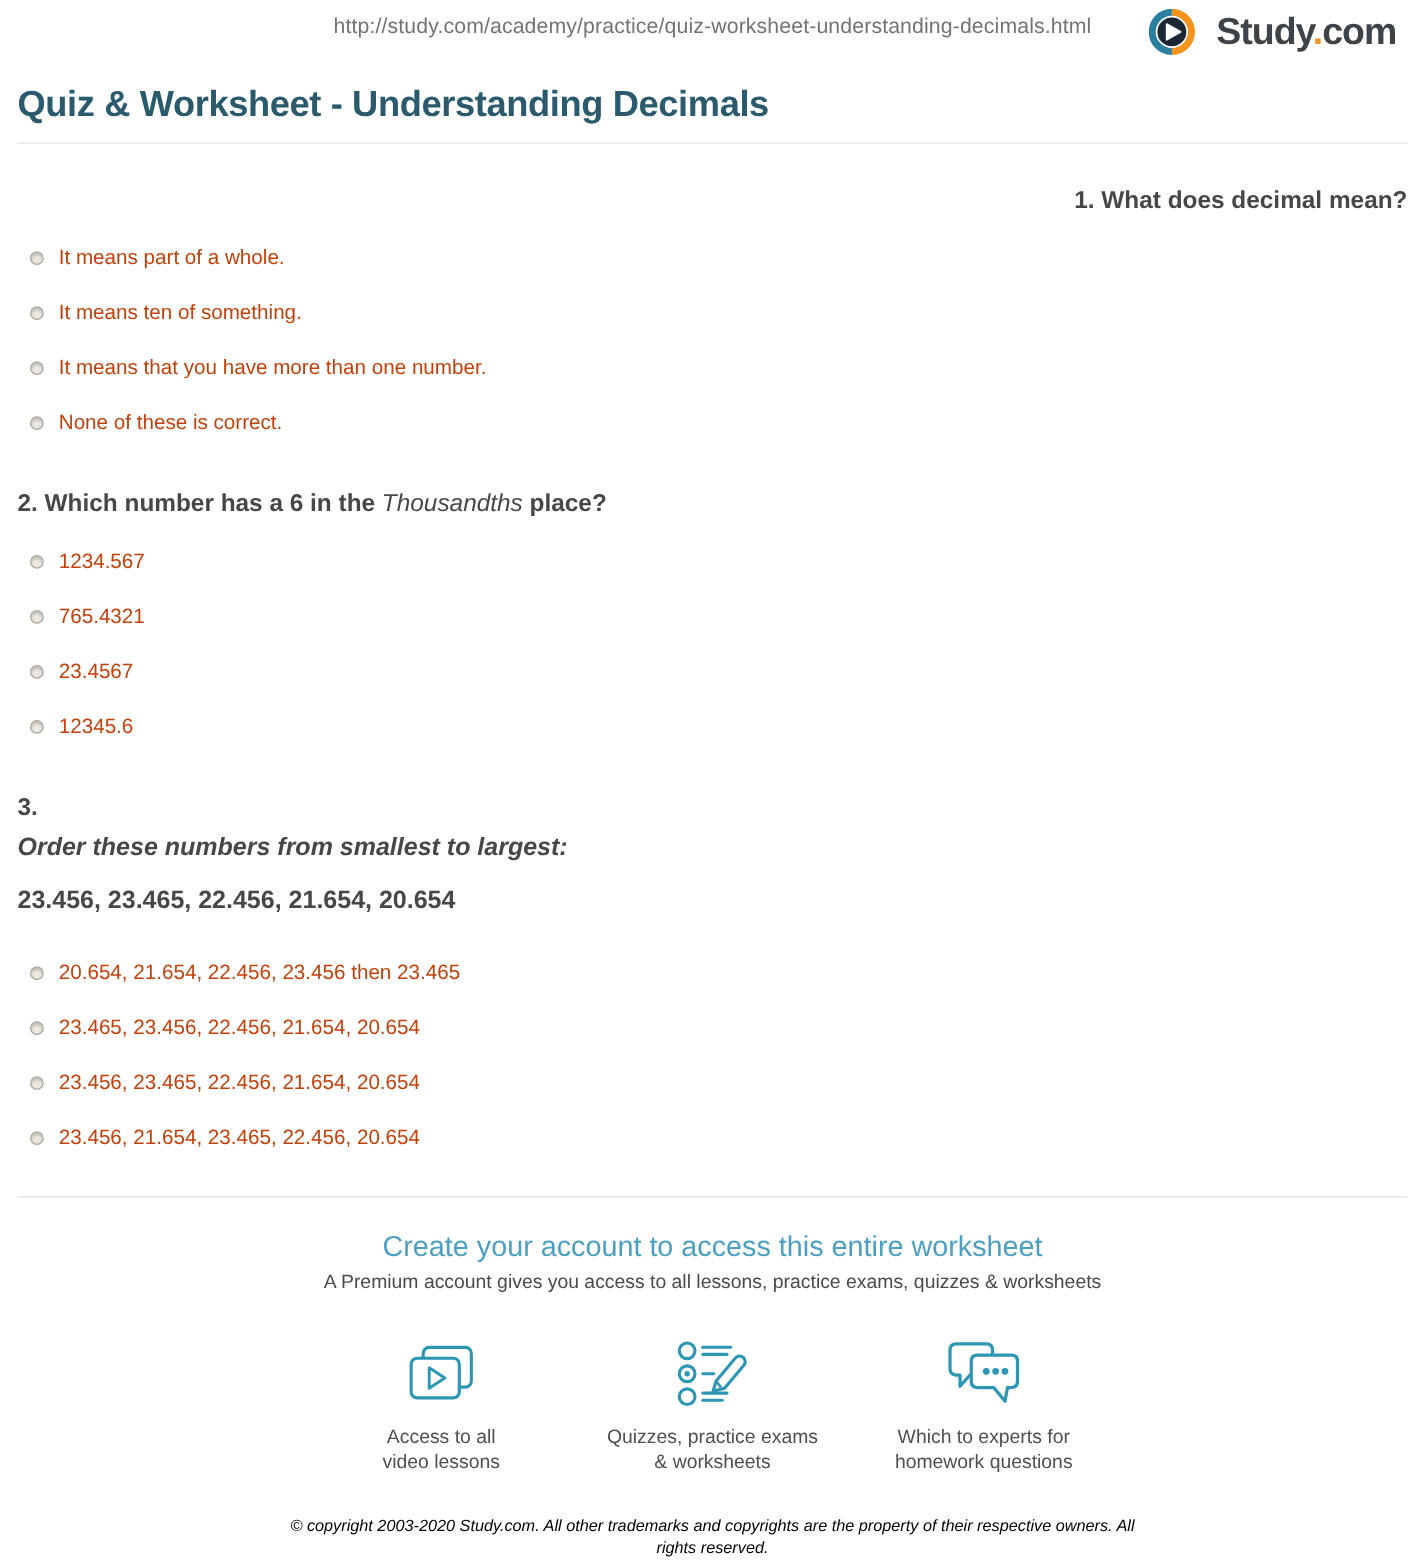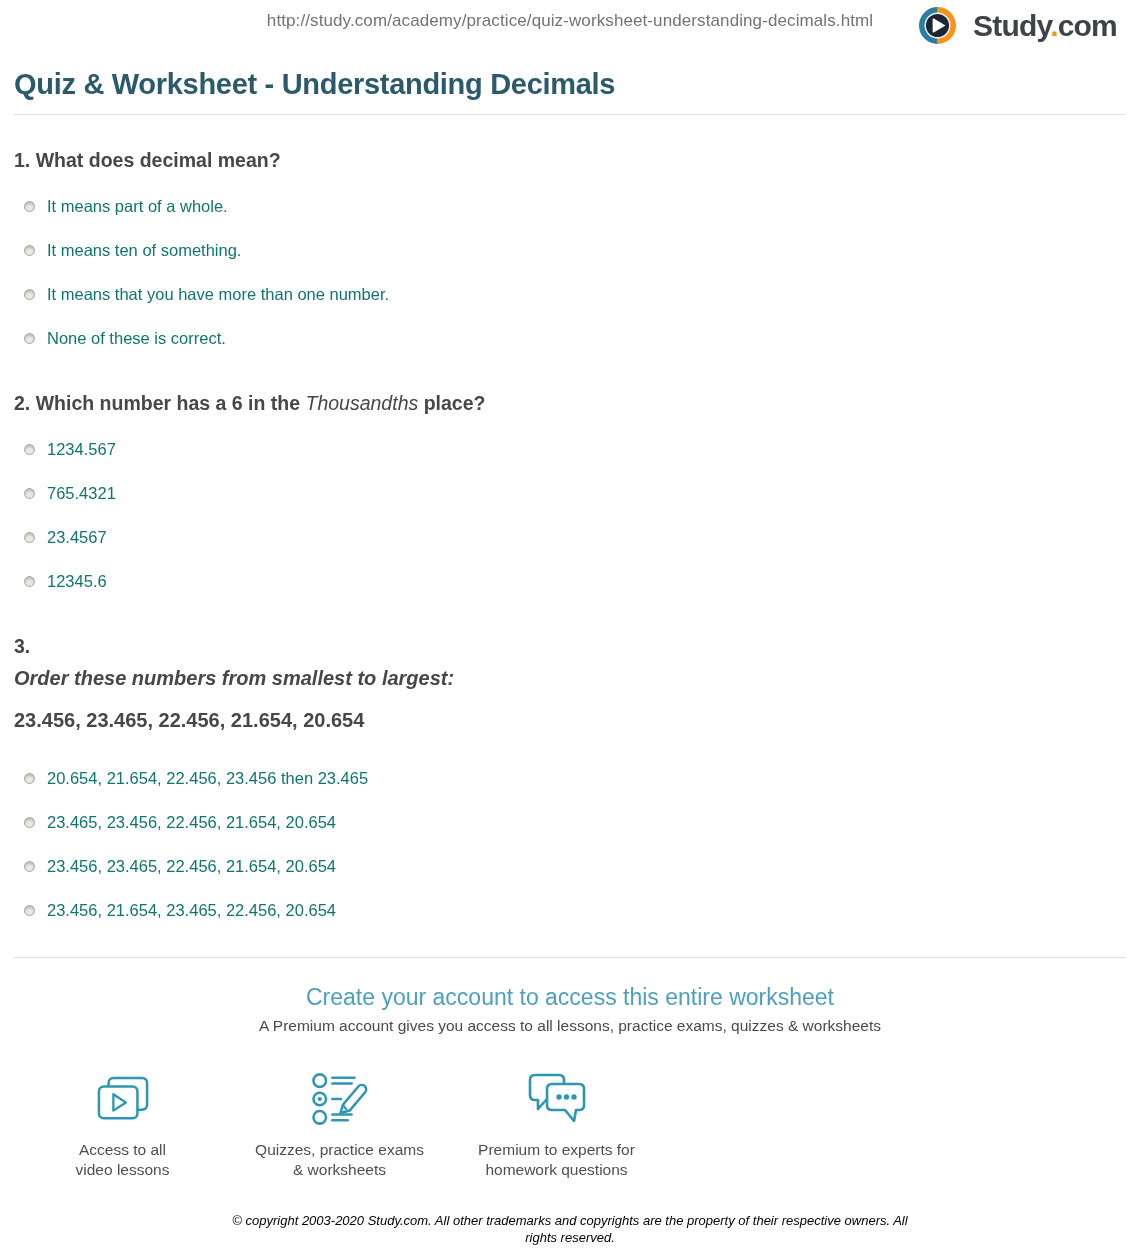--- a/index.html
+++ b/index.html
@@ -27,49 +27,49 @@
   
   h1.page-title {
     margin-top: 37px; font-size: 29px; font-weight: 700;
     color: #2b5a6d; letter-spacing: -0.3px;
   }
   .rule { border: none; border-top: 1px solid #e3e3e3; margin-top: 13px; }
   .rule-bottom { border: none; border-top: 1px solid #e0e0e0; margin-top: 37px; }
 
   
   .question { margin-top: 44px; }
-  .question.first { margin-top: 34px; }
+  .question.first { margin-top: 34px; text-align: right; }
   .q-heading { font-size: 19.5px; font-weight: 700; color: #474747; }
   .q-heading em { font-weight: 400; }
   .q3-number { font-size: 19.5px; font-weight: 700; color: #474747; }
   .q3-prompt { margin-top: 9px; font-size: 20px; font-weight: 700; color: #474747; font-style: italic; }
   .q3-seq { margin-top: 19px; font-size: 20px; font-weight: 700; color: #474747; }
 
   .option {
     margin-top: 25px; padding-left: 10px;
     display: flex; align-items: center; gap: 12px;
-    font-size: 16.5px; color: #0f766e; cursor: pointer;
+    font-size: 16.5px; color: #c2410c; cursor: pointer;
   }
   .option.gap-lg { margin-top: 37px; }
   .radio {
     flex: 0 0 auto; width: 11px; height: 11px; border-radius: 50%;
     background: #ebe8e2; border: 1px solid #aaa69e;
     box-shadow: inset 0 2px 2px rgba(0,0,0,0.18);
   }
 
   
   .cta-title {
     margin-top: 26px; text-align: center;
     font-size: 23px; font-weight: 400; color: #4d9fc0; cursor: pointer;
   }
   .cta-sub {
     margin-top: 6px; text-align: center; font-size: 15.5px; color: #4a4a4a;
   }
   .features {
-    margin-top: 36px; display: flex; justify-content: flex-start;
+    margin-top: 36px; display: flex; justify-content: center;
   }
   .feature { width: 217px; text-align: center; }
   .feature-icon {
     height: 56px; display: flex; align-items: flex-end; justify-content: center;
   }
   .feature-label {
     margin-top: 13px; font-size: 15.5px; color: #4f4f4f; line-height: 20px;
   }
   .copyright {
     margin: 32px auto 0; max-width: 705px; text-align: center;
@@ -216,21 +216,21 @@
       <div class="feature-icon">
         <svg width="64" height="56" viewBox="0 0 64 56" fill="none" stroke="#2d96b3" stroke-width="2.6" stroke-linejoin="round">
           <path d="M10 4 H34 Q39 4 39 9 V24 Q39 29 34 29 H21 L13 38 V29 H10 Q5 29 5 24 V9 Q5 4 10 4 Z"></path>
           <path d="M27 13 H54 Q59 13 59 18 V34 Q59 39 54 39 H51 L49 50 L40 39 H27 Q22 39 22 34 V18 Q22 13 27 13 Z" fill="#ffffff"></path>
           <circle cx="34" cy="26" r="2.7" fill="#2d96b3" stroke="none"></circle>
           <circle cx="41.5" cy="26" r="2.7" fill="#2d96b3" stroke="none"></circle>
           <circle cx="49" cy="26" r="2.7" fill="#2d96b3" stroke="none"></circle>
         </svg>
       </div>
       <div class="feature-label">
-        <div>Premium to experts for</div>
+        <div>Which to experts for</div>
         <div>homework questions</div>
       </div>
     </div>
 
   </div>
 
   <div class="copyright">© copyright 2003-2020 Study.com. All other trademarks and copyrights are the property of their respective owners. All rights reserved.</div>
 
 </div>
 

